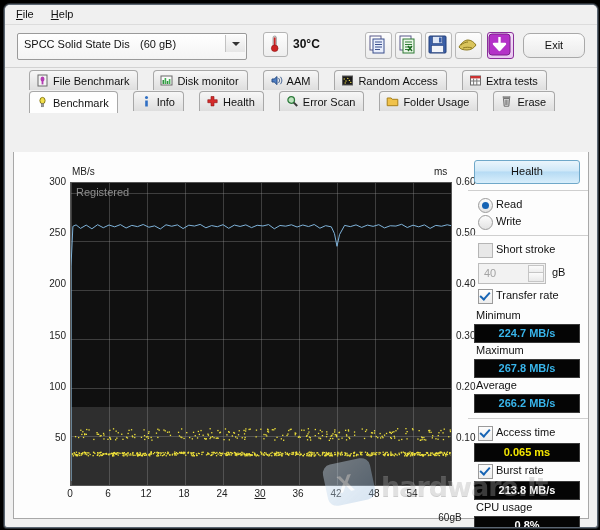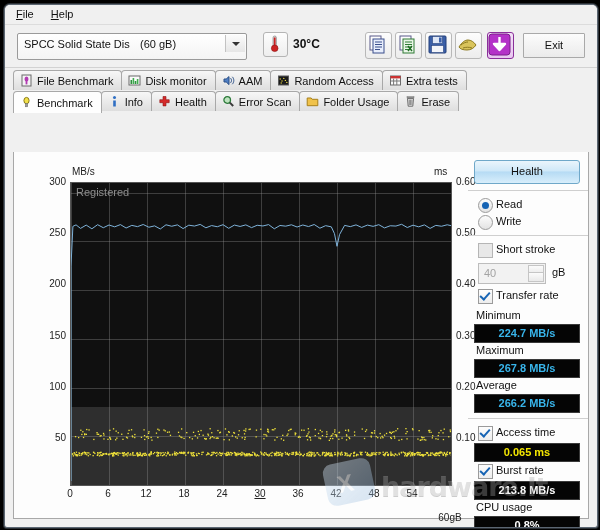--- a/index.html
+++ b/index.html
@@ -44,32 +44,32 @@
   .drive-select .arrow{position:absolute;right:1px;top:1px;width:19px;height:17px;
      background:linear-gradient(180deg,#fbfbfb,#e6e6e6);border-left:1px solid #c2c2c2;}
   .drive-select .arrow:after{content:"";position:absolute;left:6px;top:7px;
      border-left:4px solid transparent;border-right:4px solid transparent;border-top:4px solid #333;}
   .temp-box{position:absolute;left:258px;top:7px;width:23px;height:23px;
      background:linear-gradient(180deg,#fdfdfd,#eee);border:1px solid #b4b4b4;border-radius:3px;}
   .temp-val{position:absolute;left:288px;top:12px;font-size:12px;font-weight:bold;color:#111;}
   .tbtn{position:absolute;top:7px;width:25px;height:25px;border:1px solid #b8b8b8;border-radius:3px;
      background:linear-gradient(180deg,#fdfdfd,#ececec);}
   .exit-btn{position:absolute;right:12px;top:8px;width:60px;height:23px;
-     background:linear-gradient(180deg,#fcfcfc,#ebebeb);border:1px solid #a9a9a9;border-radius:1px;
+     background:linear-gradient(180deg,#fcfcfc,#ebebeb);border:1px solid #a9a9a9;border-radius:7px;
      text-align:center;line-height:22px;font-size:11px;color:#111;}
 
   
   .tabstrip{position:relative;height:48px;background:#f0f0f0;padding-top:2px;}
   .tabrow{position:absolute;left:8px;display:flex;}
   .tabrow.r1{top:2px;}
   .tabrow.r2{top:23px;}
   .tab{height:20px;display:flex;align-items:center;gap:4px;padding:0 8px 0 6px;
        background:linear-gradient(180deg,#f7f7f7,#dedede);border:1px solid #a8a8a8;
        border-bottom:none;border-radius:4px 4px 0 0;font-size:11px;color:#111;
-       margin-right:-1px;box-sizing:border-box;white-space:nowrap;}
+       margin-right:-1px;box-sizing:border-box;white-space:nowrap;margin-left:16px;}
   .tab.active{height:22px;background:#fefefe;border-color:#a8a8a8;position:relative;z-index:5;
               font-weight:normal;}
   .tab-ico{width:13px;height:13px;display:inline-block;position:relative;flex:none;}
 
   
   .panel{position:absolute;left:8px;top:147px;right:8px;bottom:8px;background:#fdfdfd;
          border:1px solid #a8a8a8;border-top:none;}
 
   
   .graph-wrap{position:absolute;left:6px;top:4px;width:440px;height:345px;}

